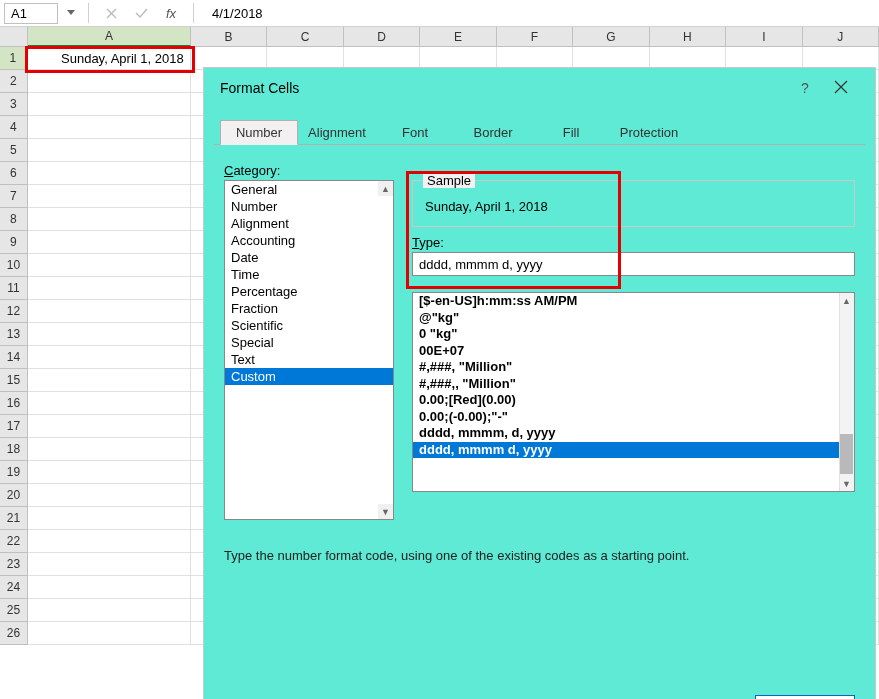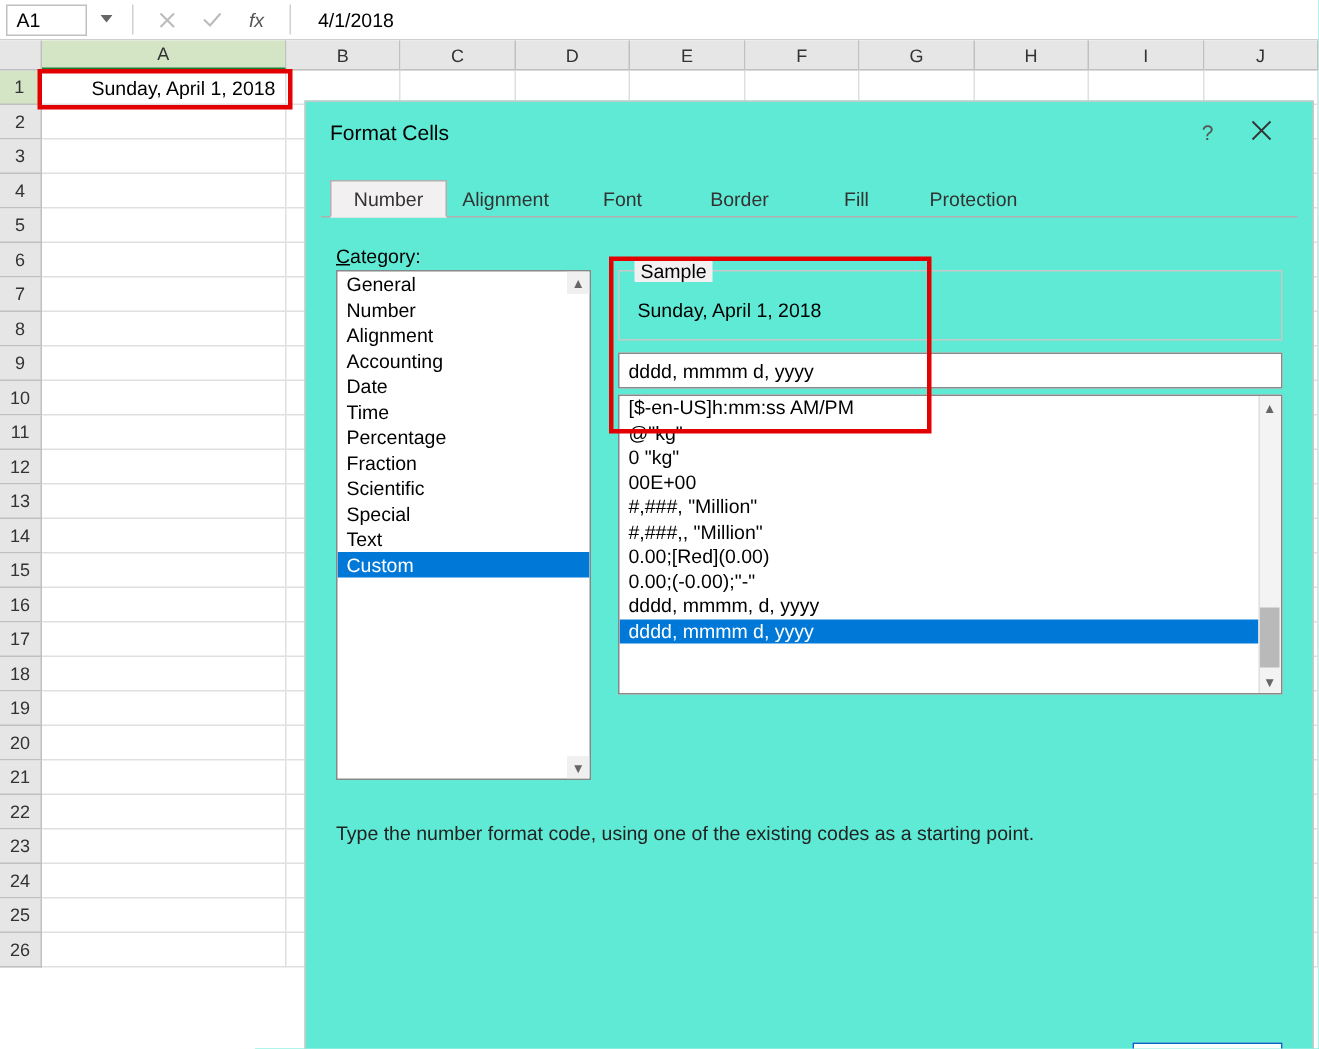--- a/index.html
+++ b/index.html
@@ -54,21 +54,21 @@
     .cat-item.selected { background:#0078d7; color:#fff; }
 
     .right-col { flex:1; position: relative; }
     .sample-box { border: 1px solid #c8c8c8; padding: 10px 12px 12px 12px; margin-bottom: 8px; position:relative; }
     .sample-lbl { position:absolute; top:-8px; left:10px; background:#f3f0f1; padding: 0 4px; font-size: 13px; }
     .sample-val { font-size: 13px; padding-top: 8px; }
 
     .type-lbl { font-size: 13px; margin: 6px 0 2px 0; }
     .type-input { width: 100%; height: 24px; border: 1px solid #888; background:#fff; padding: 0 6px; font-size: 13px; }
 
-    .format-list { width: 100%; height: 200px; background:#fff; border:1px solid #888; margin-top: 4px; overflow:hidden; position:relative; }
+    .format-list { width: 100%; height: 200px; background:#fff; border:1px solid #888; margin-top: 16px; overflow:hidden; position:relative;font-weight:bold; }
     .format-list .items { position:absolute; left:0; right:15px; top:0; bottom:0; }
     .fmt-item { padding: 0 6px; font-size: 13px; line-height: 16.5px; }
     .fmt-item.selected { background:#0078d7; color:#fff; }
     .format-list .scrollbar { position:absolute; right:0; top:0; bottom:0; width:15px; background:#f3f3f3; border-left:1px solid #e0e0e0; }
     .format-list .thumb { position:absolute; right:1px; width:13px; height:40px; background:#b9b9b9; bottom:17px; }
     .format-list .scroll-up2,.format-list .scroll-dn2 { position:absolute; right:0; width:15px; height:15px; display:flex;align-items:center;justify-content:center; color:#666; font-size:9px;}
     .format-list .scroll-up2 { top:0; }
     .format-list .scroll-dn2 { bottom:0; }
 
     .delete-row { display:flex; justify-content:flex-end; margin-top: 10px; }
@@ -516,28 +516,29 @@
           </div>
         <div class="scroll-dn">▼</div>
       </div>
 
       <div class="right-col">
         <div class="sample-box">
           <span class="sample-lbl">Sample</span>
           <div class="sample-val">Sunday, April 1, 2018</div>
         </div>
 
+        <div class="type-lbl"><span style="text-decoration:underline">T</span>ype:</div>
         <input class="type-input" value="dddd, mmmm d, yyyy" style="">
 
         <div class="format-list">
           <div class="items" id="fmt-items">
               <div class="fmt-item">[$-en-US]h:mm:ss AM/PM</div>
               <div class="fmt-item">@"kg"</div>
               <div class="fmt-item">0 "kg"</div>
-              <div class="fmt-item">00E+00</div>
+              <div class="fmt-item">00E+07</div>
               <div class="fmt-item">#,###, "Million"</div>
               <div class="fmt-item">#,###,, "Million"</div>
               <div class="fmt-item">0.00;[Red](0.00)</div>
               <div class="fmt-item">0.00;(-0.00);"-"</div>
               <div class="fmt-item">dddd, mmmm, d, yyyy</div>
               <div class="fmt-item selected">dddd, mmmm d, yyyy</div>
             </div>
           <div class="scrollbar"></div>
           <div class="thumb"></div>
           <div class="scroll-up2">▲</div>

